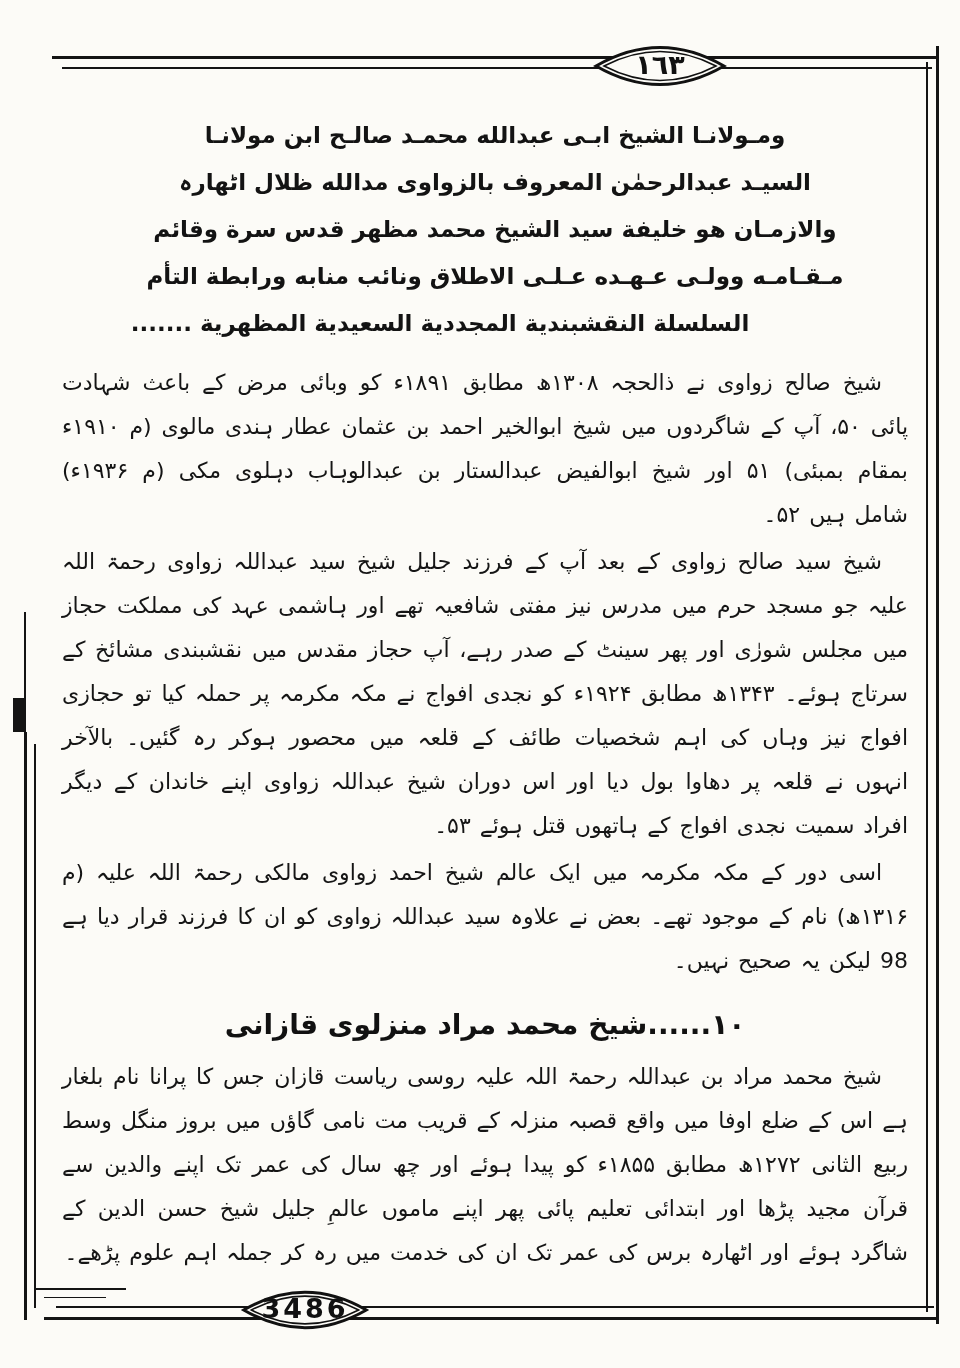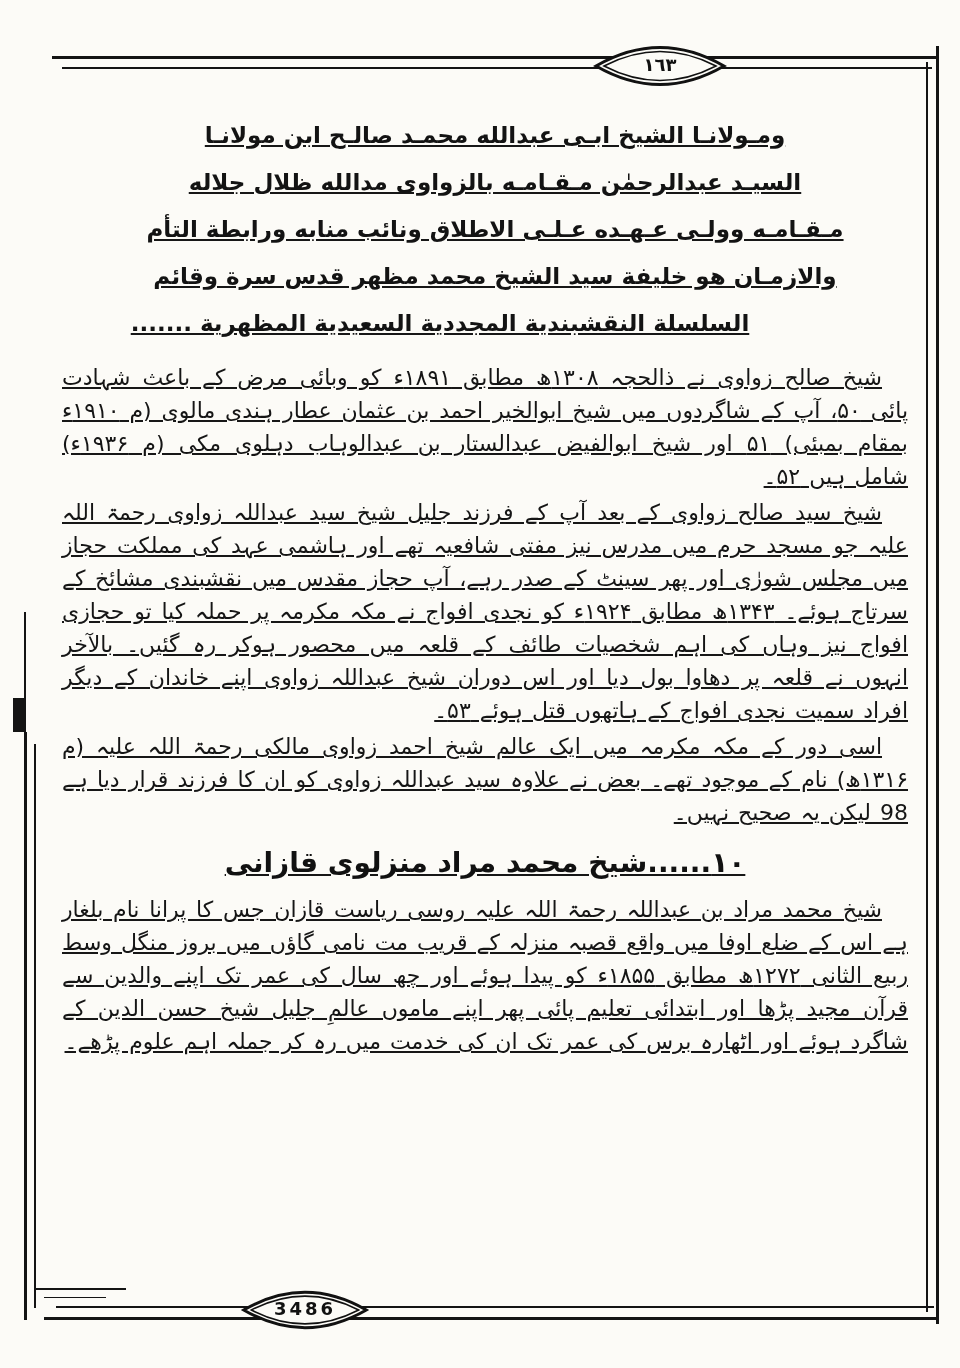--- a/index.html
+++ b/index.html
@@ -34,65 +34,64 @@
   
   .cartouche {
     position:absolute;
     display:flex; align-items:center; justify-content:center;
     z-index:5;
   }
   .cartouche svg { position:absolute; inset:0; width:100%; height:100%; }
   .cartouche .num {
     position:relative;
     font-weight:bold;
-    font-size:18px;
+    font-size:27px;
     letter-spacing:3px;
     color:#111;
     direction:rtl;
     padding-bottom:3px;
   }
   .cartouche-top    { left:593px; top:42px;   width:134px; height:48px; }
   .cartouche-bottom { left:240px; top:1287px; width:130px; height:46px; }
 
   
   .content {
     position:absolute;
     top:96px; left:62px;
     width:846px;
     direction:rtl;
-    text-decoration:underline;
   }
   .arabic-block {
     margin:16px 36px 14px 56px;
     font-weight:bold;
   }
   .arabic-line {
     text-align:center;
     font-size:23px;
     line-height:47px;
     white-space:nowrap;
     color:#131313;
   }
   .arabic-line.shift-left { transform:translateX(-55px); }
 
   .para {
     font-size:22px;
-    line-height:33px;
+    line-height:44px;
     text-align:justify;
     text-indent:26px;
     word-spacing:2px;
     margin-top:3px;
     color:#151515;
   }
   .heading {
     text-align:center;
     font-size:28px;
     font-weight:bold;
     line-height:48px;
-    margin:10px 0 6px 0;
+    margin:18px 0 6px 0;
     color:#111;
   }
 </style>
 </head>
 <body>
 
 <div class="page">
 
   <div class="ln f-top-a"></div>
   <div class="ln f-top-b"></div>
@@ -120,23 +119,23 @@
       <path d="M3,24 Q67,-13 131,24 Q67,61 3,24 Z" fill="#fcfbf7" stroke="#111" stroke-width="3"></path>
       <path d="M11,24 Q67,-5 123,24 Q67,53 11,24 Z" fill="none" stroke="#111" stroke-width="1.6"></path>
     </svg>
     <span class="num">3486</span>
   </div>
 
   <div class="content">
 
     <div class="arabic-block">
       <div class="arabic-line">ومـولانـا الشيخ ابـى عبدالله محمـد صالـح ابن مولانـا</div>
-      <div class="arabic-line">السيـد عبدالرحمٰن مـقـامـه بالزواوى مدالله ظلال جلاله</div>
+      <div class="arabic-line">السيـد عبدالرحمٰن المعروف بالزواوى مدالله ظلال اٹھارہ</div>
+      <div class="arabic-line">والازمـان هو خليفة سيد الشيخ محمد مظهر قدس سرة وقائم</div>
       <div class="arabic-line">مـقـامـه وولـى عـهـده عـلـى الاطلاق ونائب منابه ورابطة التأم</div>
-      <div class="arabic-line">والازمـان هو خليفة سيد الشيخ محمد مظهر قدس سرة وقائم</div>
       <div class="arabic-line shift-left">السلسلة النقشبندية المجددية السعيدية المظهرية .......</div>
     </div>
 
     <p class="para">شیخ صالح زواوی نے ذالحجہ ۱۳۰۸ھ مطابق ۱۸۹۱ء کو وبائی مرض کے باعث شہادت پائی ۵۰، آپ کے شاگردوں میں شیخ ابوالخیر احمد بن عثمان عطار ہندی مالوی (م ۱۹۱۰ء بمقام بمبئی) ۵۱ اور شیخ ابوالفیض عبدالستار بن عبدالوہاب دہلوی مکی (م ۱۹۳۶ء) شامل ہیں ۵۲۔</p>
 
     <p class="para">شیخ سید صالح زواوی کے بعد آپ کے فرزند جلیل شیخ سید عبداللہ زواوی رحمۃ اللہ علیہ جو مسجد حرم میں مدرس نیز مفتی شافعیہ تھے اور ہاشمی عہد کی مملکت حجاز میں مجلس شورٰی اور پھر سینٹ کے صدر رہے، آپ حجاز مقدس میں نقشبندی مشائخ کے سرتاج ہوئے۔ ۱۳۴۳ھ مطابق ۱۹۲۴ء کو نجدی افواج نے مکہ مکرمہ پر حملہ کیا تو حجازی افواج نیز وہاں کی اہم شخصیات طائف کے قلعہ میں محصور ہوکر رہ گئیں۔ بالآخر انہوں نے قلعہ پر دھاوا بول دیا اور اس دوران شیخ عبداللہ زواوی اپنے خاندان کے دیگر افراد سمیت نجدی افواج کے ہاتھوں قتل ہوئے ۵۳۔</p>
 
     <p class="para">اسی دور کے مکہ مکرمہ میں ایک عالم شیخ احمد زواوی مالکی رحمۃ اللہ علیہ (م ۱۳۱۶ھ) نام کے موجود تھے۔ بعض نے علاوہ سید عبداللہ زواوی کو ان کا فرزند قرار دیا ہے 98 لیکن یہ صحیح نہیں۔</p>
 
     <h2 class="heading">۱۰......شیخ محمد مراد منزلوی قازانی</h2>

